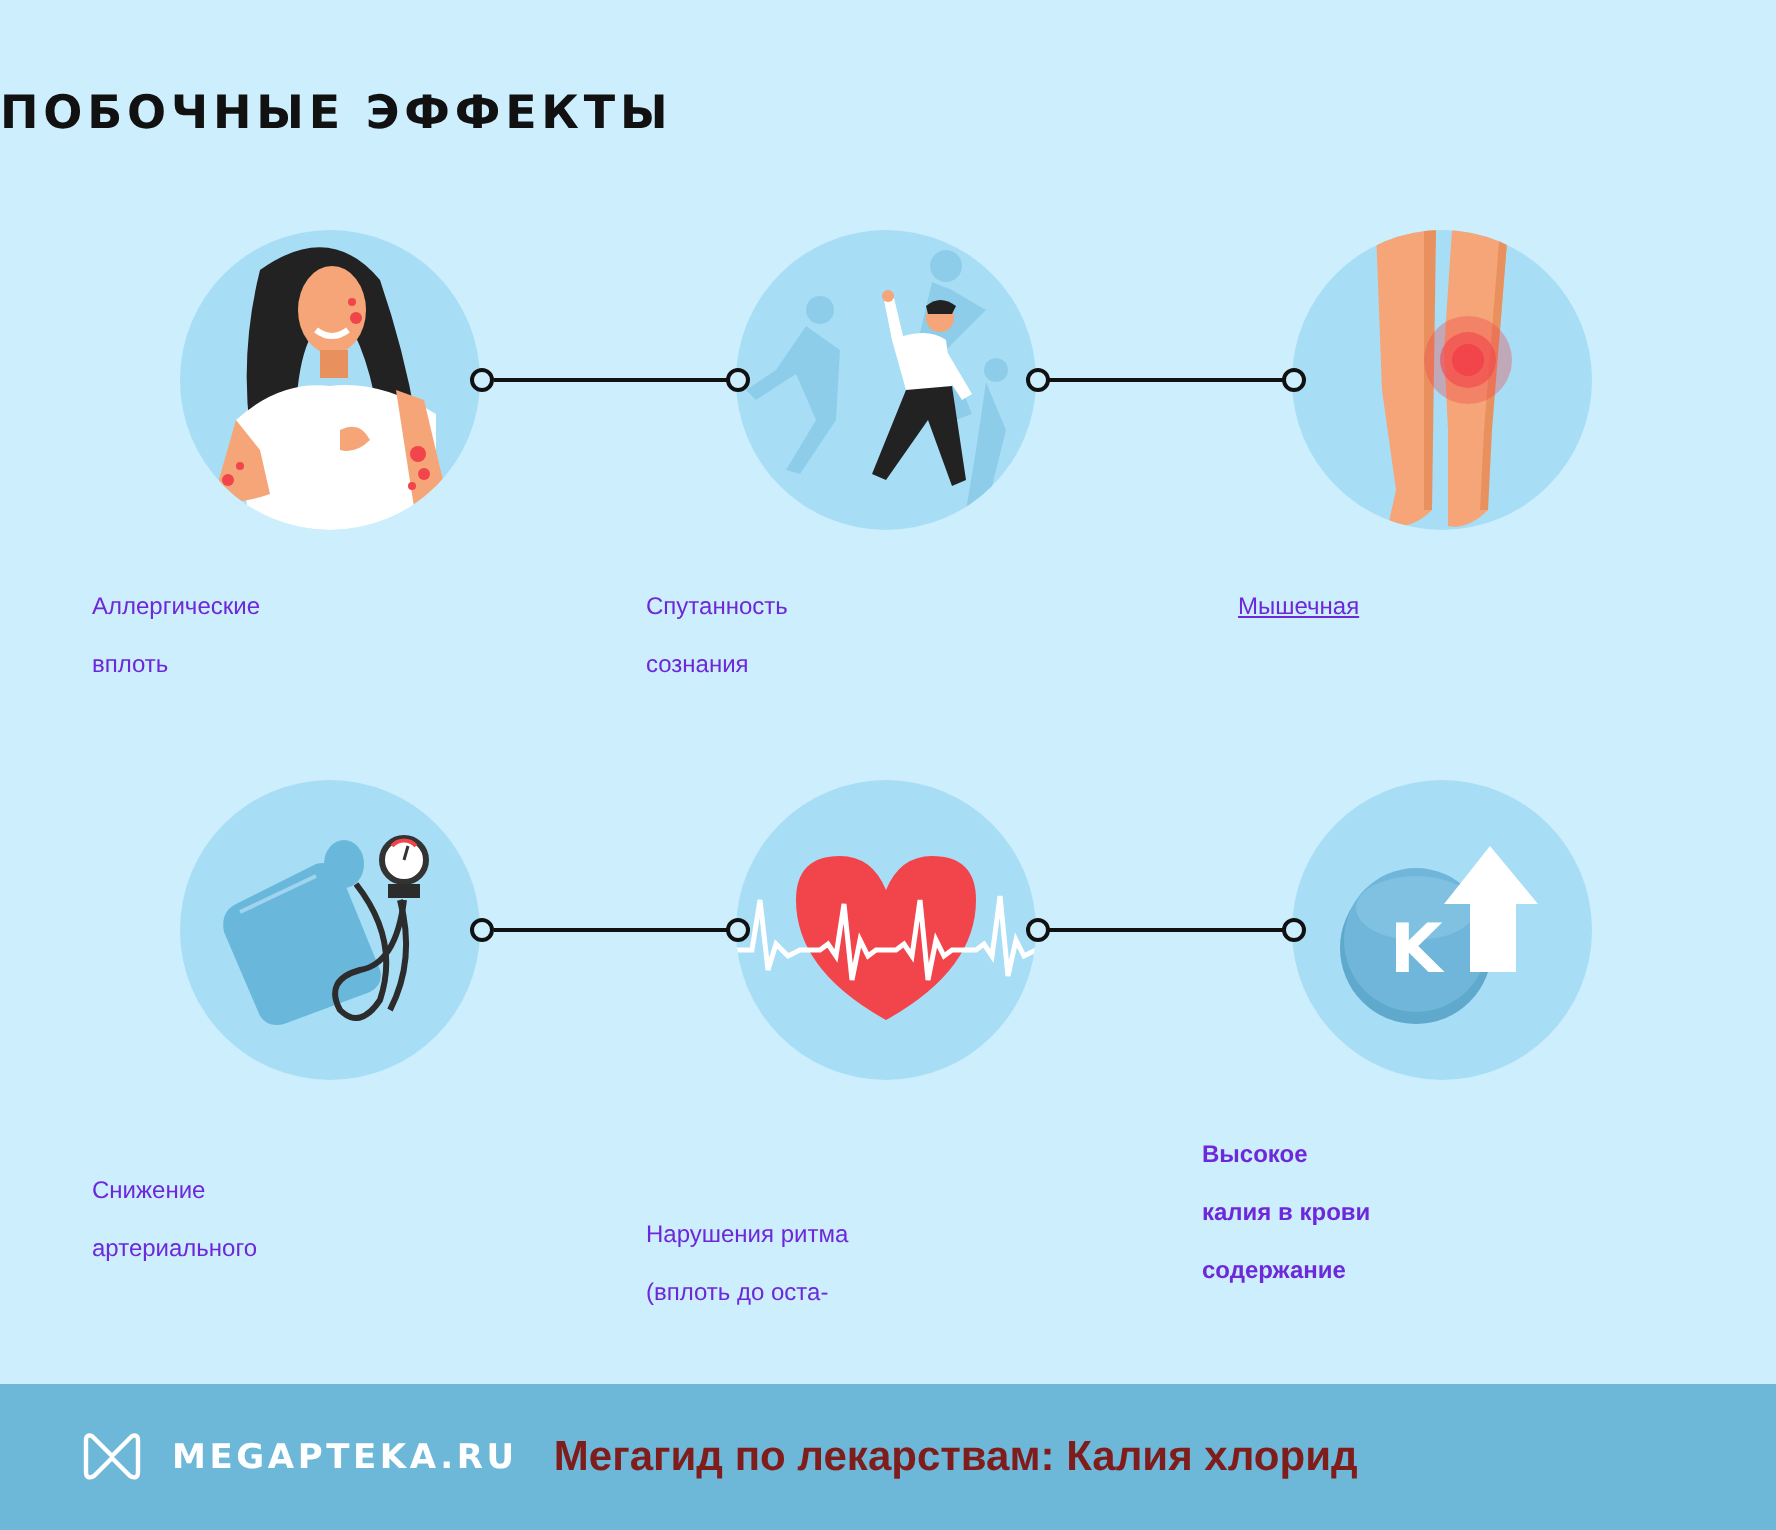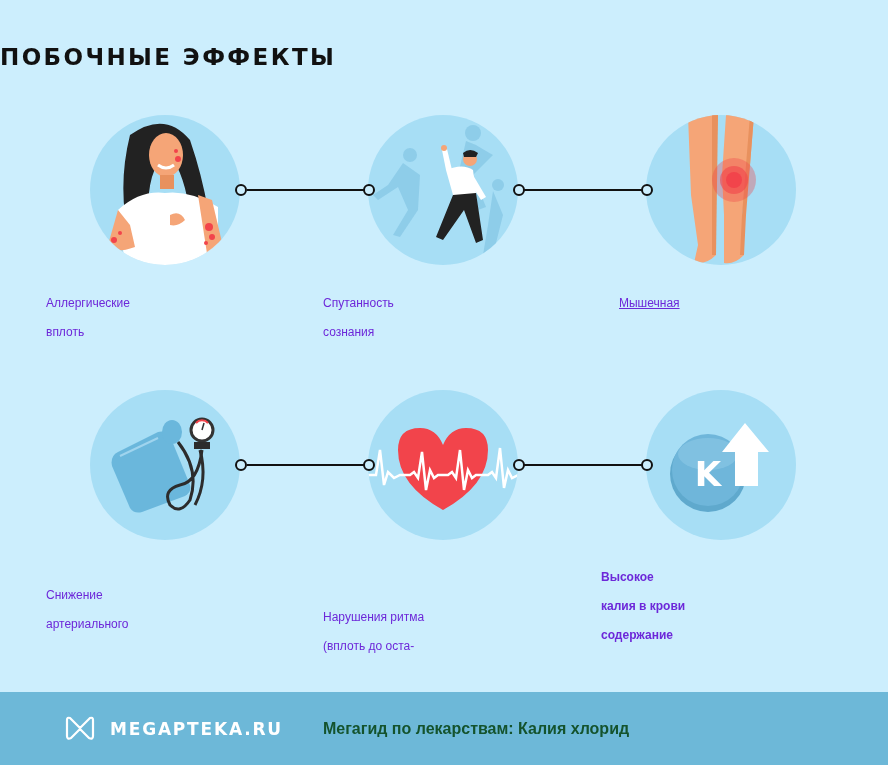--- a/index.html
+++ b/index.html
@@ -5,24 +5,24 @@
   * { box-sizing: border-box; margin: 0; padding: 0; }
   html, body { width: 888px; height: 765px; overflow: hidden; }
   body { background: #CCEEFD; font-family: "Liberation Sans", "DejaVu Sans", sans-serif; position: relative; color: #1a1a1a; }
   .title { position: absolute; top: 44px; left: 0; width: 888px; text-align: left; font-weight: 700; font-size: 23px; letter-spacing: 2.4px; color: #111; font-family: "DejaVu Sans", sans-serif; }
   .circle { position: absolute; width: 150px; height: 150px; border-radius: 50%; background: #A7DEF5; overflow: hidden; }
   .circle svg { width: 150px; height: 150px; display: block; }
   .connector { position: absolute; height: 2px; background: #111; }
   .dot { position: absolute; width: 12px; height: 12px; border-radius: 50%; border: 2px solid #111; background: #CCEEFD; }
   .label { position: absolute; width: 240px; text-align: left; font-size: 12px; line-height: 29px; color: #6d28d9; }
   .label span { display: block; }
-  .footer { position: absolute; left: 0; top: 692px; width: 888px; height: 73px; background: #6DB8D8; display: flex; align-items: center; padding-left: 64px; }
+  .footer { position: absolute; left: 0; top: 692px; width: 888px; height: 73px; background: #6DB8D8; display: flex; align-items: center; padding-left: 40px; }
   .logo-icon { width: 32px; height: 26px; margin-right: 14px; }
   .brand { color: #fff; font-weight: 700; font-size: 17px; letter-spacing: 1.8px; font-family: "DejaVu Sans", sans-serif; }
-  .footer-text { color: #14532d; font-weight: 700; font-size: 16px; margin-left: 40px; }
+  .footer-text { color: #7f1d1d; font-weight: 700; font-size: 21px; margin-left: 18px; }
 </style>
 </head>
 <body>
 
 <div class="title">ПОБОЧНЫЕ ЭФФЕКТЫ</div>
 
 <div class="circle" style="left:90px; top:115px;">
   <svg viewBox="0 0 150 150">
     <path d="M40 20 Q75 -5 100 25 Q112 60 118 95 L100 100 Q95 60 80 40 Q60 45 58 90 L35 100 Q30 60 40 20Z" fill="#222"></path>
     <ellipse cx="76" cy="40" rx="17" ry="22" fill="#F5A577"></ellipse>

